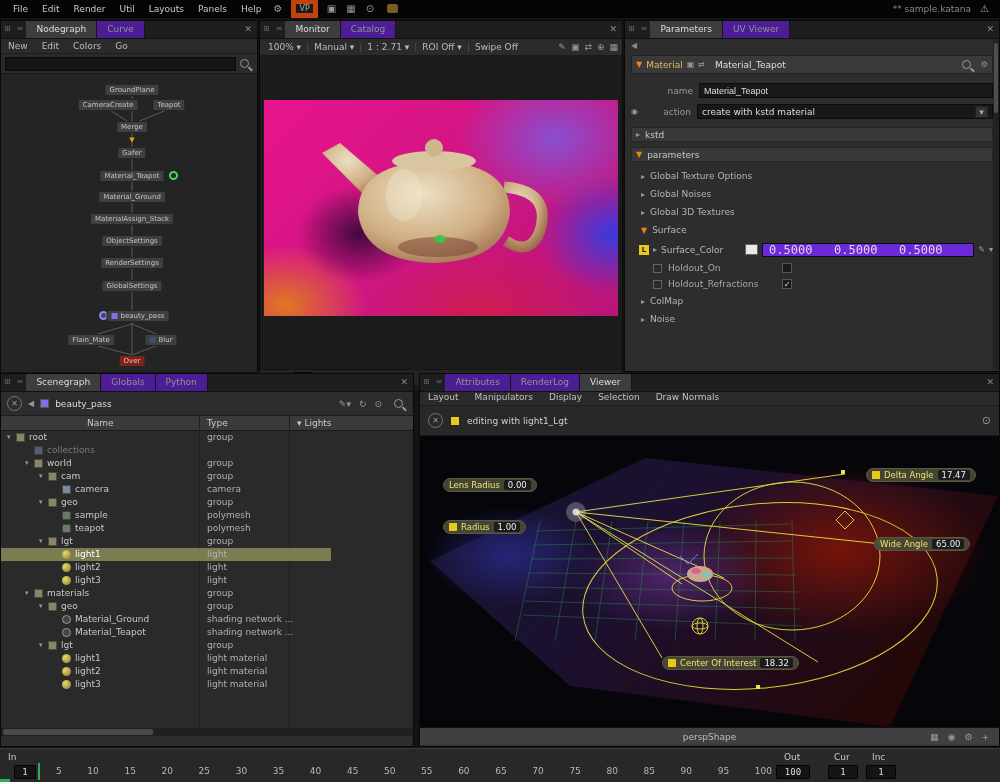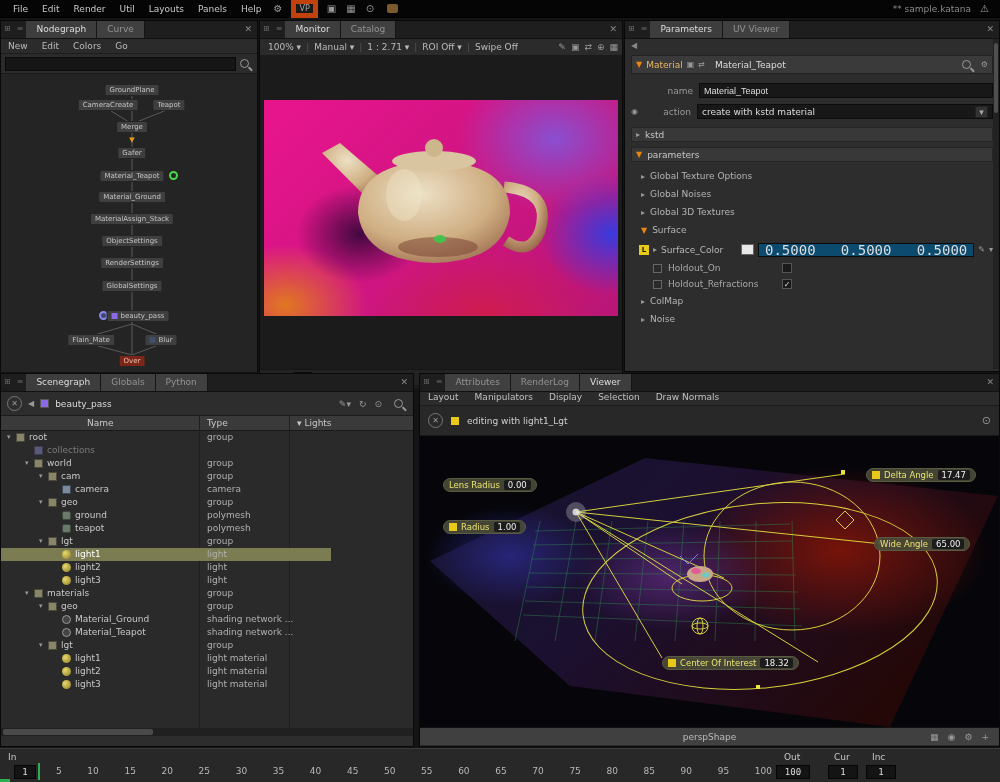--- a/index.html
+++ b/index.html
@@ -12,21 +12,21 @@
   .menubar .mi { padding:0 7px; color:#c8c8c8; font-size:9px; cursor:default; }
   .mb-ico { color:#999; padding:0 5px; font-size:10px; }
   .mb-vp { border:5px solid #c2410c; color:#aaa; padding:0 3px; margin:0 4px; font-size:8px; background:#1a1a1a; }
   .mb-robot { width:11px; height:9px; background:#7a5a2a; border-radius:2px; margin:0 8px; display:inline-block; }
   .mb-title { margin-left:auto; color:#8a8a8a; font-size:9px; padding-right:4px; }
 
   
   .panel { position:absolute; background:#2d2d2d; border:1px solid #090909; }
   .tabbar { height:18px; background:#1e1e1e; display:flex; align-items:stretch; border-bottom:1px solid #111; }
   .pane-btn { color:#6a6a6a; font-size:8px; padding:3px 3px 0; cursor:pointer; }
-  .tab { padding:3px 10px 0; font-size:9px; color:#929292; background:#404040; border-right:1px solid #151515; cursor:pointer; }
+  .tab { padding:3px 10px 0; font-size:9px; color:#929292; background:#4c1d95; border-right:1px solid #151515; cursor:pointer; }
   .tab.active { background:#3d3d3d; color:#ddd; }
   .tab-fill { flex:1; }
   .close-btn { color:#888; font-size:9px; padding:3px 5px 0; cursor:pointer; }
 
   
   .ng-menu { height:15px; display:flex; align-items:center; background:#2b2b2b; border-bottom:1px solid #1c1c1c; }
   .ng-menu span { padding:0 7px; color:#bbb; cursor:pointer; }
   .ng-search { height:20px; display:flex; align-items:center; padding:0 4px; background:#2b2b2b; border-bottom:1px solid #1a1a1a; }
   .ng-search input { flex:1; height:14px; background:#161616; border:1px solid #0a0a0a; color:#ccc; font-size:9px; padding:0 3px; }
   .mag { width:9px; height:9px; border:1.5px solid #999; border-radius:50%; position:relative; margin:0 4px; display:inline-block; flex:none; }
@@ -71,21 +71,21 @@
   .par-row { height:21px; display:flex; align-items:center; gap:6px; }
   .par-label { width:62px; text-align:right; color:#999; flex:none; }
   .par-input { flex:1; height:15px; background:#181818; border:1px solid #0c0c0c; color:#ddd; font-size:9px; padding:0 4px; }
   .par-select { flex:1; height:15px; background:#181818; border:1px solid #0c0c0c; color:#ddd; display:flex; align-items:center; padding:0 4px; }
   .par-select .dd { margin-left:auto; background:#333; border:1px solid #222; width:13px; text-align:center; color:#aaa; }
   .par-bar { height:15px; background:#383838; border:1px solid #262626; display:flex; align-items:center; gap:5px; padding:0 4px; margin:5px 0; color:#c8c8c8; }
   .par-group { height:18px; display:flex; align-items:center; gap:5px; padding-left:10px; color:#b4b4b4; }
   .par-sc { height:21px; display:flex; align-items:center; gap:4px; padding-left:8px; }
   .badge-l { width:10px; height:10px; background:#e8c818; color:#222; font-size:7px; font-weight:bold; text-align:center; line-height:10px; flex:none; }
   .swatch { width:13px; height:11px; background:#e8e8e8; border:1px solid #666; flex:none; }
-  .sc-val { flex:1; height:14px; background:#0c4a6e; border:1px solid #0c0c0c; color:#ddd; font-family:"DejaVu Sans Mono",monospace; font-size:14px; display:flex; align-items:center; padding:0 6px; white-space:pre; }
+  .sc-val { flex:1; height:14px; background:#6d28d9; border:1px solid #0c0c0c; color:#ddd; font-family:"DejaVu Sans Mono",monospace; font-size:12px; display:flex; align-items:center; padding:0 6px; white-space:pre; }
   .par-chk { height:16px; display:flex; align-items:center; gap:6px; padding-left:22px; color:#a8a8a8; }
   .chkbox { width:10px; height:10px; background:#1a1a1a; border:1px solid #555; color:#ddd; font-size:8px; line-height:9px; text-align:center; }
   .chk-ind { width:9px; height:9px; border:1px solid #666; background:#2a2a2a; flex:none; }
   .par-scroll { position:absolute; right:0; top:0; width:6px; height:330px; background:#222; }
   .par-scroll .thumb { position:absolute; top:4px; left:1px; width:4px; height:70px; background:#4e4e4e; border-radius:2px; }
 
   
   .sg-ctx { height:24px; display:flex; align-items:center; gap:6px; padding:0 6px; background:#2d2d2d; border-bottom:1px solid #1c1c1c; }
   .xcircle { width:15px; height:15px; border:1.5px solid #777; border-radius:50%; color:#999; display:flex; align-items:center; justify-content:center; font-size:8px; flex:none; }
   .sq-purple { width:9px; height:9px; background:#8a6ae8; border:1px solid #555; flex:none; }
@@ -428,21 +428,21 @@
         </div>
       <div class="sg-row" style="padding-left:38px">
           <span class="sg-arrow">▾</span>
           <span class="ic grp"></span>
           <span class="sg-name">geo</span>
           <span class="sg-type">group</span>
         </div>
       <div class="sg-row" style="padding-left:52px">
           <span class="sg-arrow"></span>
           <span class="ic mesh"></span>
-          <span class="sg-name">ground</span>
+          <span class="sg-name">sample</span>
           <span class="sg-type">polymesh</span>
         </div>
       <div class="sg-row" style="padding-left:52px">
           <span class="sg-arrow"></span>
           <span class="ic mesh"></span>
           <span class="sg-name">teapot</span>
           <span class="sg-type">polymesh</span>
         </div>
       <div class="sg-row" style="padding-left:38px">
           <span class="sg-arrow">▾</span>

